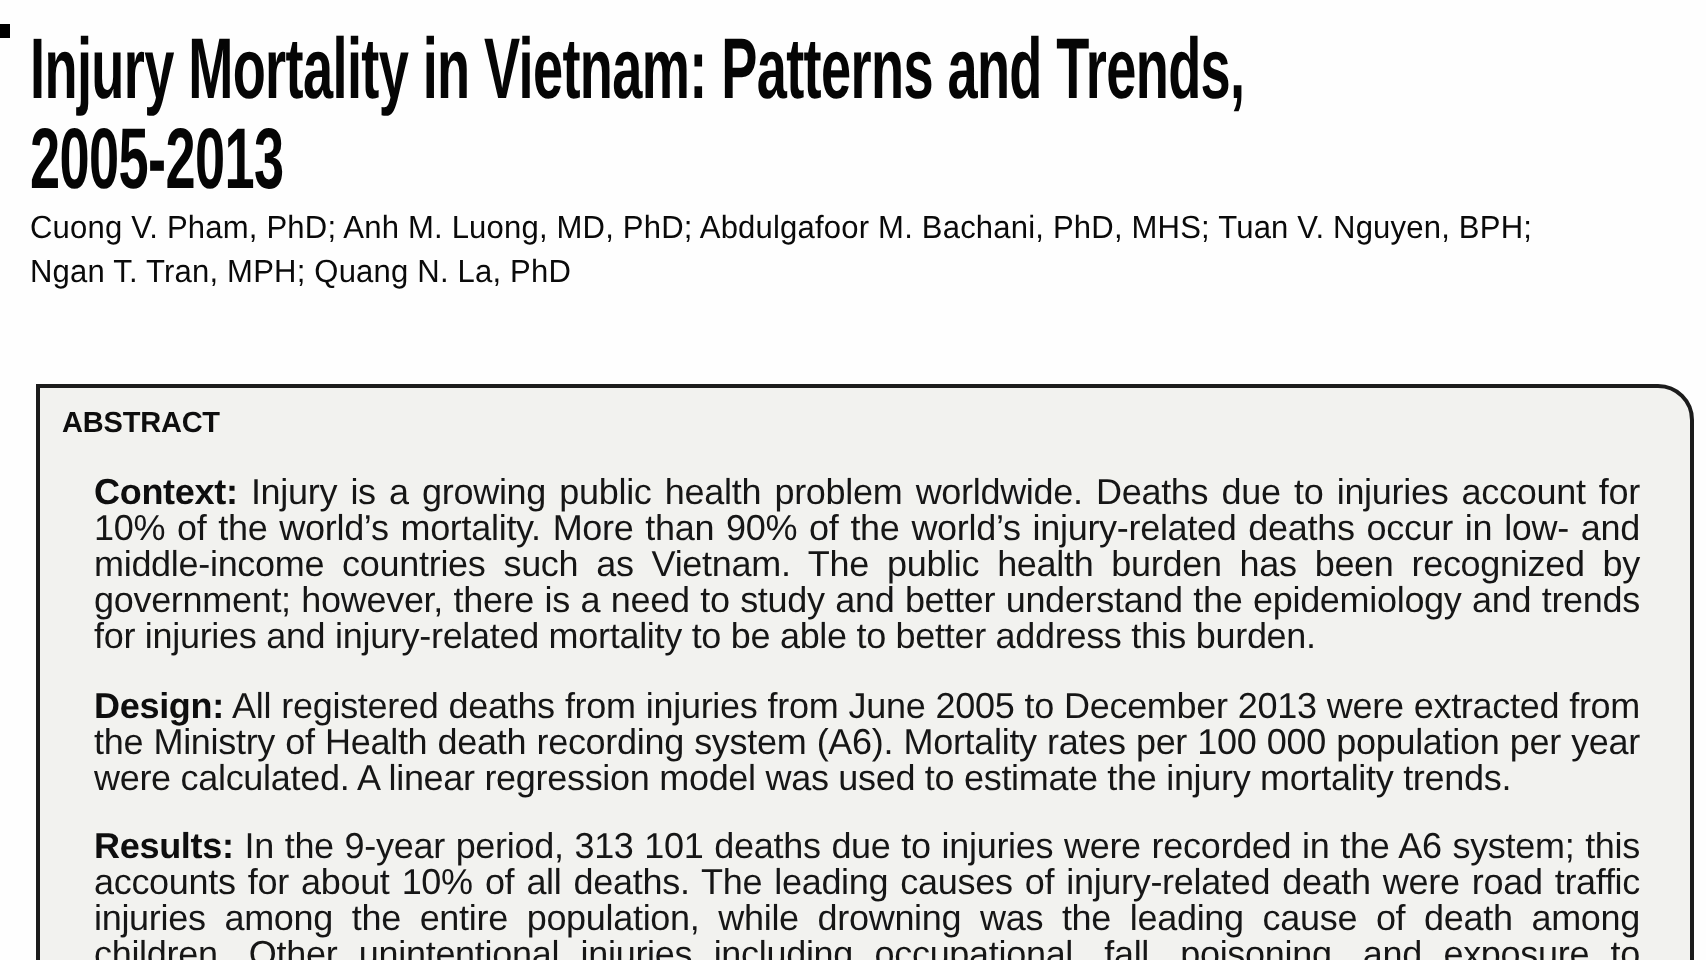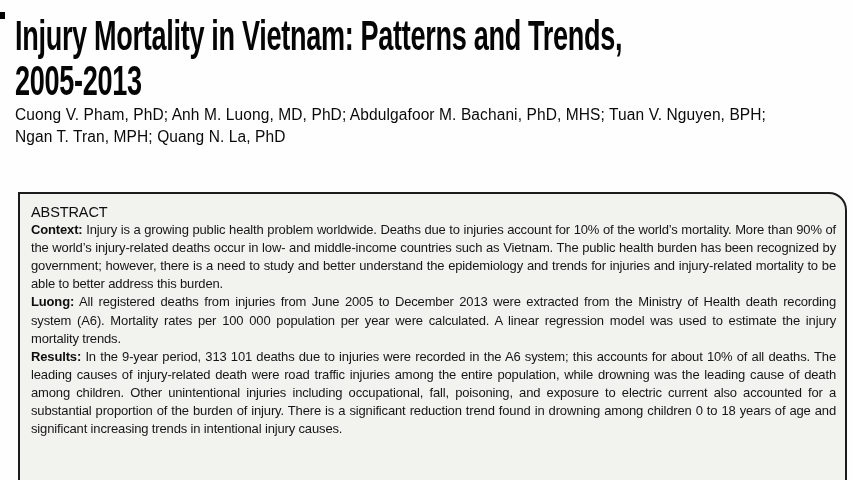--- a/index.html
+++ b/index.html
@@ -67,27 +67,27 @@
     height: 310px;
     box-sizing: border-box;
     background: #f2f2ef;
     border: 2px solid #1c1c1c;
     border-radius: 0 18px 0 0;
     padding: 9px 9px 0 11px;
   }
   .abstract-heading {
     font-size: 14.5px;
     line-height: 18.1px;
-    font-weight: normal;
+    font-weight: bold;
     letter-spacing: -0.1px;
     color: #0e0e0e;
   }
   .abstract-box p {
-    margin: 0;
-    font-size: 13px;
+    margin: 16px;
+    font-size: 18px;
     line-height: 18.1px;
     letter-spacing: -0.15px;
     text-align: justify;
     color: #161616;
   }
   .abstract-box p b {
     color: #0e0e0e;
   }
 </style>
 </head>
@@ -104,16 +104,16 @@
   <div class="aline">Cuong V. Pham, PhD; Anh M. Luong, MD, PhD; Abdulgafoor M. Bachani, PhD, MHS; Tuan V.  Nguyen, BPH;</div>
   <div class="aline">Ngan T. Tran, MPH; Quang N. La, PhD</div>
 </div>
 
 <div class="abstract-box">
   <div class="abstract-heading">ABSTRACT</div>
 
   <p><b>Context:</b> <span>Injury is a growing public health problem worldwide. Deaths due to injuries account for 10% of the world’s mortality. More than 90% of the world’s injury-related deaths occur in low- and middle-income countries such as Vietnam. The public health burden has been recognized by government; however, there is a need to study and better understand the epidemiology and trends for injuries and injury-related mortality to be able to better address this burden.</span></p>
 
 
-  <p><b>Luong:</b> <span>All registered deaths from injuries from June 2005 to December 2013 were extracted from the Ministry of Health death recording system (A6). Mortality rates per 100 000 population per year were calculated. A linear regression model was used to estimate the injury mortality trends.</span></p>
+  <p><b>Design:</b> <span>All registered deaths from injuries from June 2005 to December 2013 were extracted from the Ministry of Health death recording system (A6). Mortality rates per 100 000 population per year were calculated. A linear regression model was used to estimate the injury mortality trends.</span></p>
 
   <p><b>Results:</b> <span>In the 9-year period, 313 101 deaths due to injuries were recorded in the A6 system; this accounts for about 10% of all deaths. The leading causes of injury-related death were road traffic injuries among the entire population, while drowning was the leading cause of death among children. Other unintentional injuries including occupational, fall, poisoning, and exposure to electric current also accounted for a substantial proportion of the burden of injury. There is a significant reduction trend found in drowning among children 0 to 18 years of age and significant increasing trends in intentional injury causes.</span></p>
 </div>
 
 </body></html>

